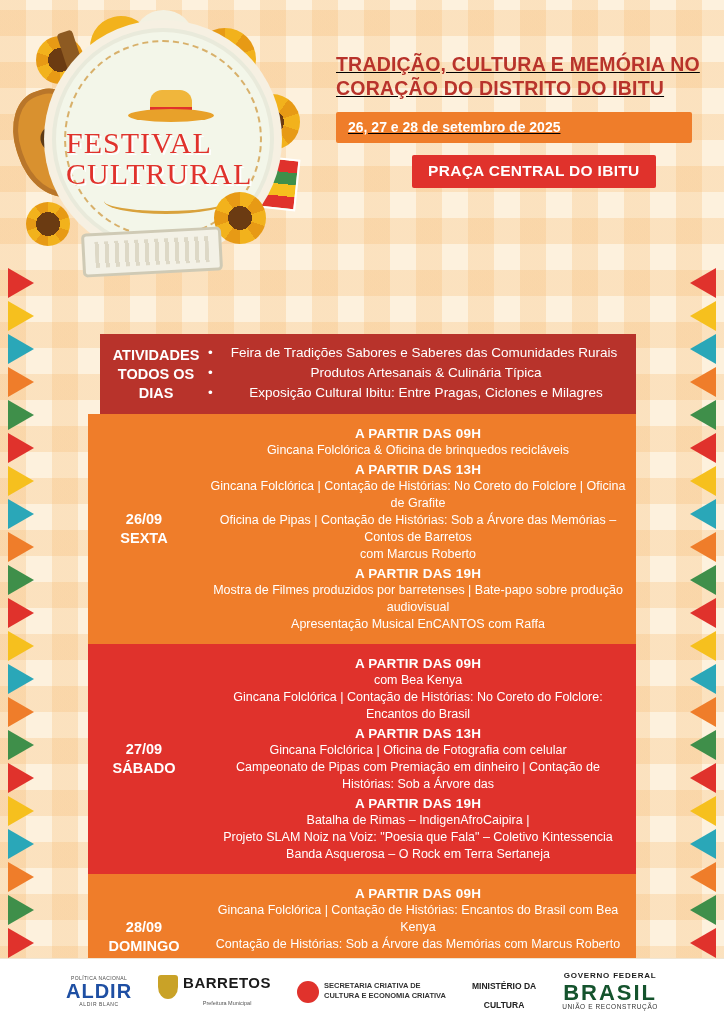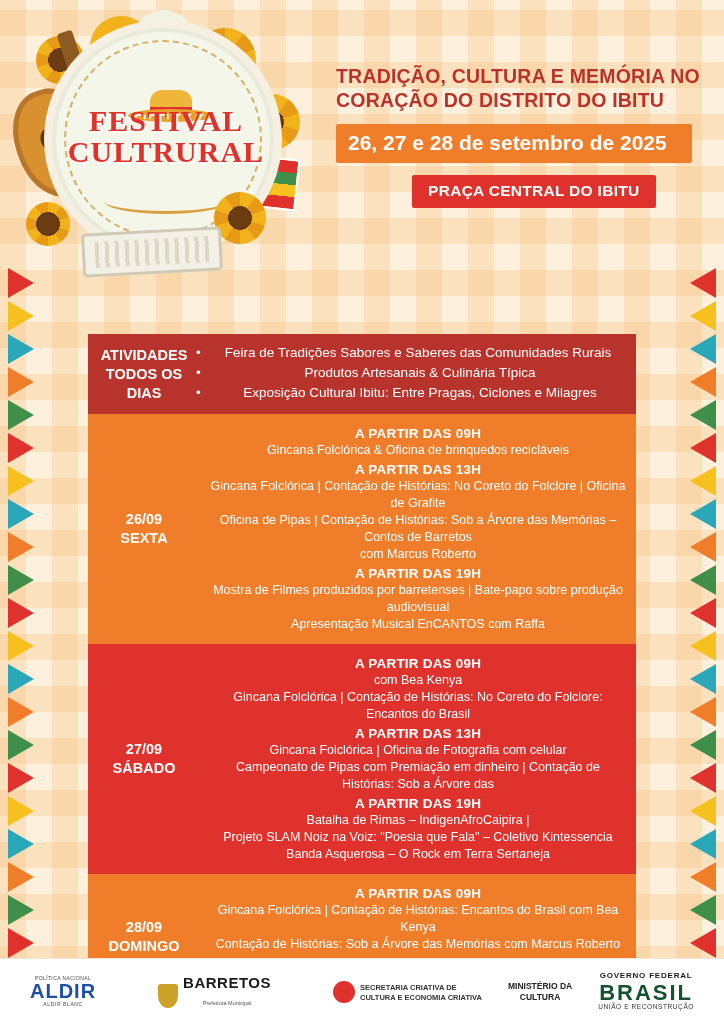--- a/index.html
+++ b/index.html
@@ -128,51 +128,51 @@
   }
   .hat .crown {
     position: absolute; bottom: 8px; left: 22px; width: 42px; height: 24px;
     background: #f0b63c; border-radius: 12px 12px 4px 4px;
   }
   .hat .band {
     position: absolute; bottom: 8px; left: 22px; width: 42px; height: 7px;
     background: #e0322c;
   }
   .logo-text {
-    position: absolute; left: 58px; top: 100px; width: 200px;
-    text-align: center;
+    position: absolute; left: 58px; top: 122px; width: 200px;
+    text-align: left;
     color: #e0322c;
     font-family: "Liberation Serif", serif;
-    font-weight: bold;
+    font-weight: normal;
     letter-spacing: 1px;
     text-shadow: 2px 2px 0 #fff;
   }
   .logo-text .l1 { font-size: 30px; line-height: 30px; }
   .logo-text .l2 { font-size: 30px; line-height: 32px; }
   .logo-swirl {
     position: absolute; left: 96px; top: 182px; width: 124px; height: 26px;
     border-bottom: 3px solid #d9a23c;
     border-radius: 0 0 60% 60%;
   }
 
   .header-right {
-    position: absolute; left: 336px; top: 64px; right: 18px;
+    position: absolute; left: 336px; top: 52px; right: 18px; text-decoration: underline;
   }
   .h-title {
     color: #b8332b;
     font-size: 19.5px;
     font-weight: bold;
     line-height: 24px;
     letter-spacing: 0.2px;
   }
   .h-date {
     margin-top: 12px;
     background: #ef7d2a;
     color: #fff;
-    font-size: 21px;
+    font-size: 14px;
     font-weight: bold;
     padding: 7px 10px 8px 12px;
     width: 356px;
     border-radius: 2px;
   }
   .h-place {
     margin-top: 12px; margin-left: 76px;
     background: #e0322c;
     color: #fff;
     font-size: 15.5px;
@@ -195,21 +195,21 @@
     width: 112px; flex: 0 0 112px;
     display: flex; flex-direction: column; align-items: center; justify-content: center;
     font-weight: bold; font-size: 14.5px; line-height: 19px;
     text-align: center;
   }
   .band .content {
     flex: 1 1 auto;
     padding: 9px 10px 11px 10px;
     text-align: center;
   }
-  .band-all { background: #b8332b; }
+  .band-all { background: #b8332b; margin-left: 12px; }
   .band-fri { background: #ef7d2a; }
   .band-sat { background: #e0322c; }
   .band-sun { background: #ef7d2a; }
 
   .all-list { list-style: none; }
   .all-list li {
     font-size: 13.5px; line-height: 20px; position: relative; padding-left: 4px;
   }
   .all-list li:before {
     content: "•"; position: absolute; left: -14px; top: 0;
@@ -236,25 +236,25 @@
   .crest {
     width: 20px; height: 24px; background: #c9a227;
     border-radius: 3px 3px 50% 50%; display: inline-block; vertical-align: middle;
     margin-right: 5px;
   }
   .sec { font-size: 7.5px; font-weight: bold; color: #333; line-height: 10px; text-align: left; }
   .sec-mark {
     width: 22px; height: 22px; background: #e0322c; border-radius: 50%;
     display: inline-block; vertical-align: middle; margin-right: 5px;
   }
-  .min { font-size: 8.5px; font-weight: bold; color: #222; line-height: 11px; }
+  .min { font-size: 8.5px; font-weight: bold; color: #222; line-height: 11px; margin-top: 8px; }
   .gov-top { font-size: 8px; font-weight: bold; color: #1b1b1b; letter-spacing: .8px; }
   .gov-brasil { font-size: 22px; font-weight: bold; color: #14532d; letter-spacing: 2px; }
   .gov-sub { font-size: 6.5px; color: #333; letter-spacing: .6px; }
-  .flexrow { display: flex; align-items: flex-end; margin-left: 36px; }
+  .flexrow { display: flex; align-items: flex-start; }
 </style>
 </head>
 <body>
 
 <div class="poster">
 
   <div class="side-flags left" id="flags-left">
       <div class="tri" style="border-left-color: rgb(224, 50, 44);"></div>
       <div class="tri" style="border-left-color: rgb(246, 192, 30);"></div>
       <div class="tri" style="border-left-color: rgb(42, 167, 184);"></div>

